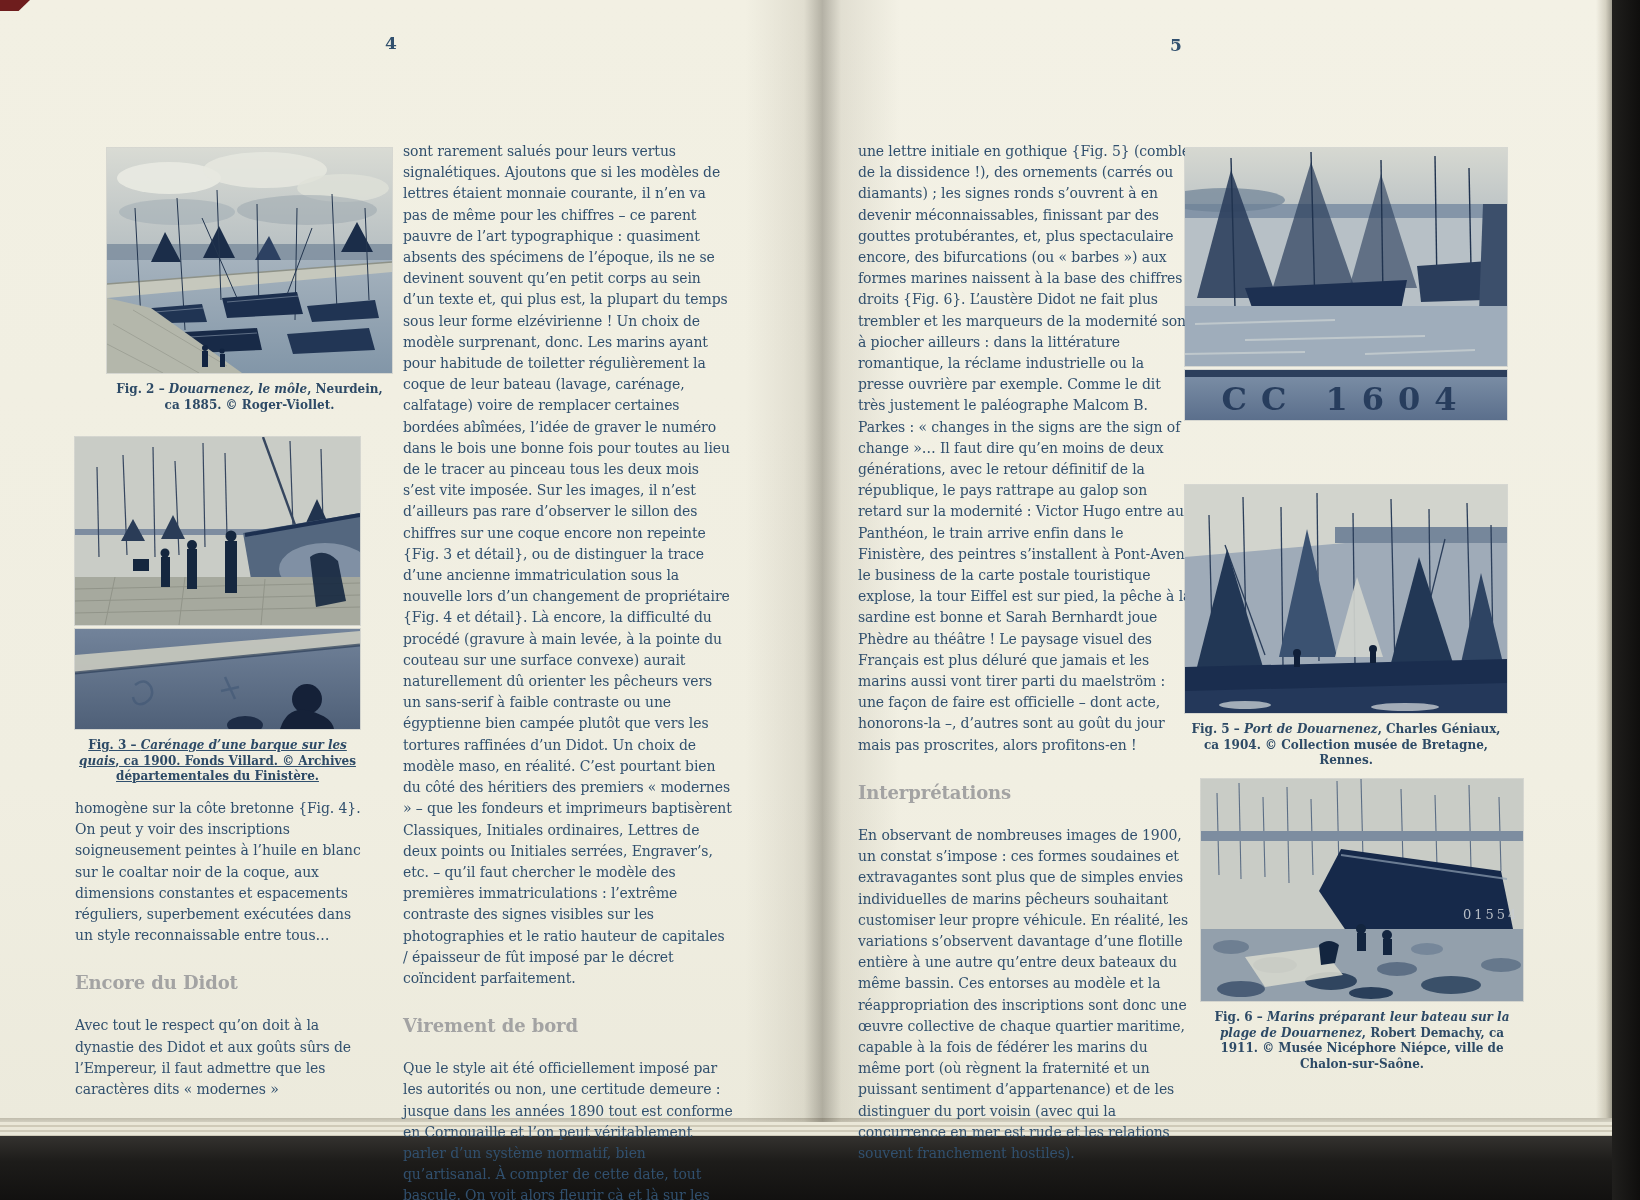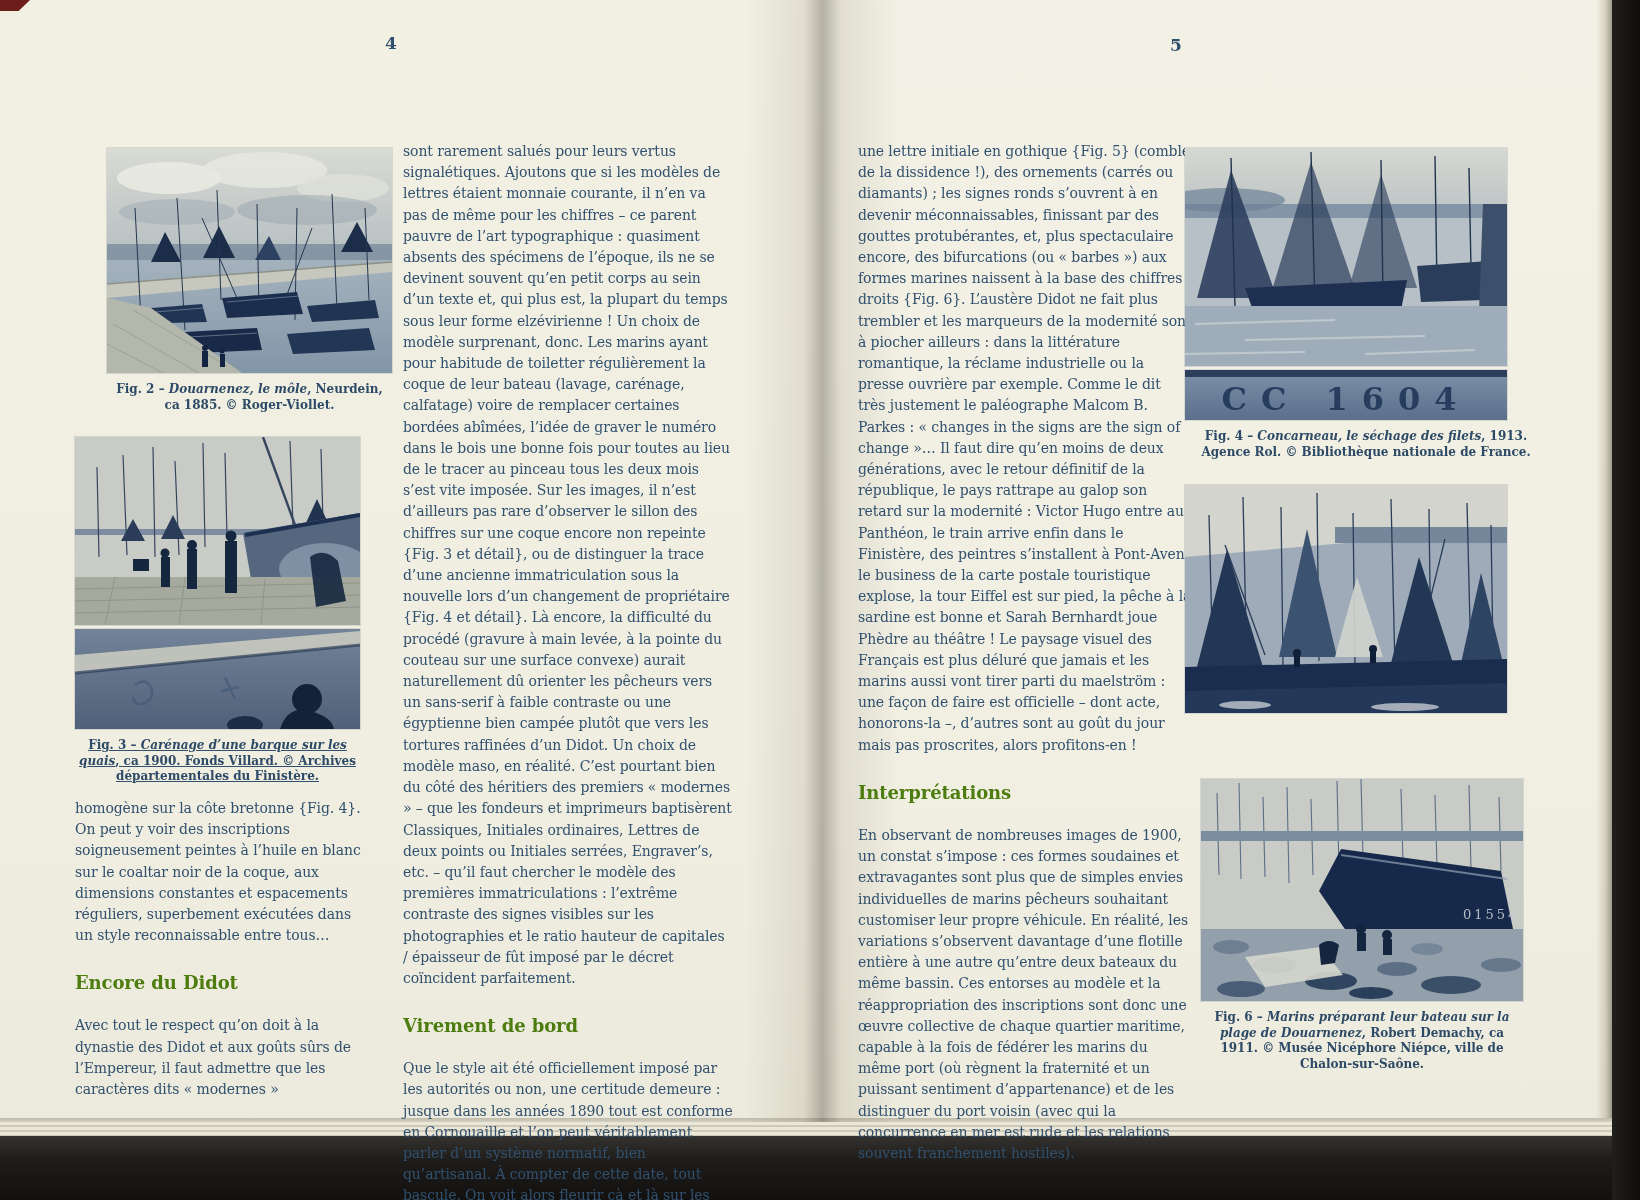--- a/index.html
+++ b/index.html
@@ -24,21 +24,21 @@
     background:repeating-linear-gradient(180deg,#e9e6d7 0 3px,#cdc8b6 3px 5px,#dedacا 0 0),
                linear-gradient(180deg,#e9e6d7,#b8b29e);}
   #desk{position:absolute;left:0;top:1136px;width:1640px;height:64px;
     background:linear-gradient(180deg,#34322f 0%,#1d1c1a 40%,#121110 100%);}
   #book-shadow{position:absolute;left:0;top:1118px;width:1612px;height:10px;
     background:linear-gradient(180deg,rgba(60,50,30,0.25),rgba(0,0,0,0));}
   
   .pagenum{position:absolute;font-weight:bold;font-size:17px;}
   .textcol{position:absolute;font-size:14px;line-height:21.2px;letter-spacing:-0.1px;}
   .textcol p{margin:0;}
-  .textcol h2{font-size:18px;line-height:22px;margin:26px 0 21px 0;font-weight:bold;color:#4d7c0f;}
+  .textcol h2{font-size:18px;line-height:22px;margin:26px 0 21px 0;font-weight:bold;color:#a3a3a3;}
   .figure{position:absolute;}
   .figure svg{display:block;}
   .figure .photo{box-shadow:0 0 0 1px rgba(55,75,105,0.15);}
   figcaption{font-size:12px;line-height:15.5px;font-weight:bold;text-align:center;
     margin-top:9px;color:#2d4a66;}
   figcaption .it{font-style:italic;}
   .detail{margin-top:4px;}
 </style>
 </head>
 <body>
@@ -252,23 +252,20 @@
       <defs>
         <linearGradient id="g4d" x1="0" y1="0" x2="0" y2="1">
           <stop offset="0" stop-color="#7e91a8"></stop>
             <stop offset="1" stop-color="#5b6f8c"></stop>
         </linearGradient>
       </defs>
       <rect width="322" height="50" fill="url(#g4d)"></rect>
       <rect x="0" y="0" width="322" height="7" fill="#2c3f5c"></rect>
       <text x="161" y="40" text-anchor="middle" font-family="DejaVu Serif, serif" font-size="32" font-weight="bold" fill="#1f3556" opacity="0.88" style="letter-spacing:14px">CC 1604</text>
     </svg>
-    <figcaption>
-      <span>Fig. 4 – </span><span class="it">Concarneau, le séchage des filets</span><span>, 1913. Agence Rol. © Bibliothèque nationale de France.</span>
-    </figcaption>
   </figure>
 
   <figure class="figure" style="left:1185px;top:485px;width:322px;margin:0;">
     <svg class="photo" width="322" height="228" viewBox="0 0 322 228">
       <rect width="322" height="228" fill="#9fabb8"></rect>
       <polygon points="0,0 322,0 322,44 0,72" fill="#d2d4cd"></polygon>
       <rect x="150" y="42" width="172" height="16" fill="#76879b"></rect>
       <g stroke="#2b3e5a" stroke-width="1.3">
         <line x1="24" y1="30" x2="28" y2="186"></line>
           <line x1="58" y1="12" x2="62" y2="190"></line>
@@ -295,20 +292,23 @@
         <ellipse cx="60" cy="220" rx="26" ry="4"></ellipse>
           <ellipse cx="220" cy="222" rx="34" ry="4"></ellipse>
       </g>
       <g fill="#101f38">
         <circle cx="112" cy="168" r="4"></circle>
           <rect x="109" y="170" width="6" height="12"></rect>
         <circle cx="188" cy="164" r="4"></circle>
           <rect x="185" y="166" width="6" height="12"></rect>
       </g>
     </svg>
+    <figcaption>
+      <span>Fig. 5 – </span><span class="it">Port de Douarnenez</span><span>, Charles Géniaux, ca 1904. © Collection musée de Bretagne, Rennes.</span>
+    </figcaption>
   </figure>
 
   <figure class="figure" style="left:1185px;top:763px;width:254px;margin:16px;">
     <svg class="photo" width="322" height="222" viewBox="0 0 322 222">
       <rect width="322" height="222" fill="#c9ccc6"></rect>
       <g stroke="#5b6d85" stroke-width="1.1">
         <line x1="16" y1="14" x2="18" y2="96"></line>
           <line x1="38" y1="4" x2="40" y2="100"></line>
         <line x1="62" y1="18" x2="64" y2="98"></line>
           <line x1="86" y1="8" x2="88" y2="104"></line>

